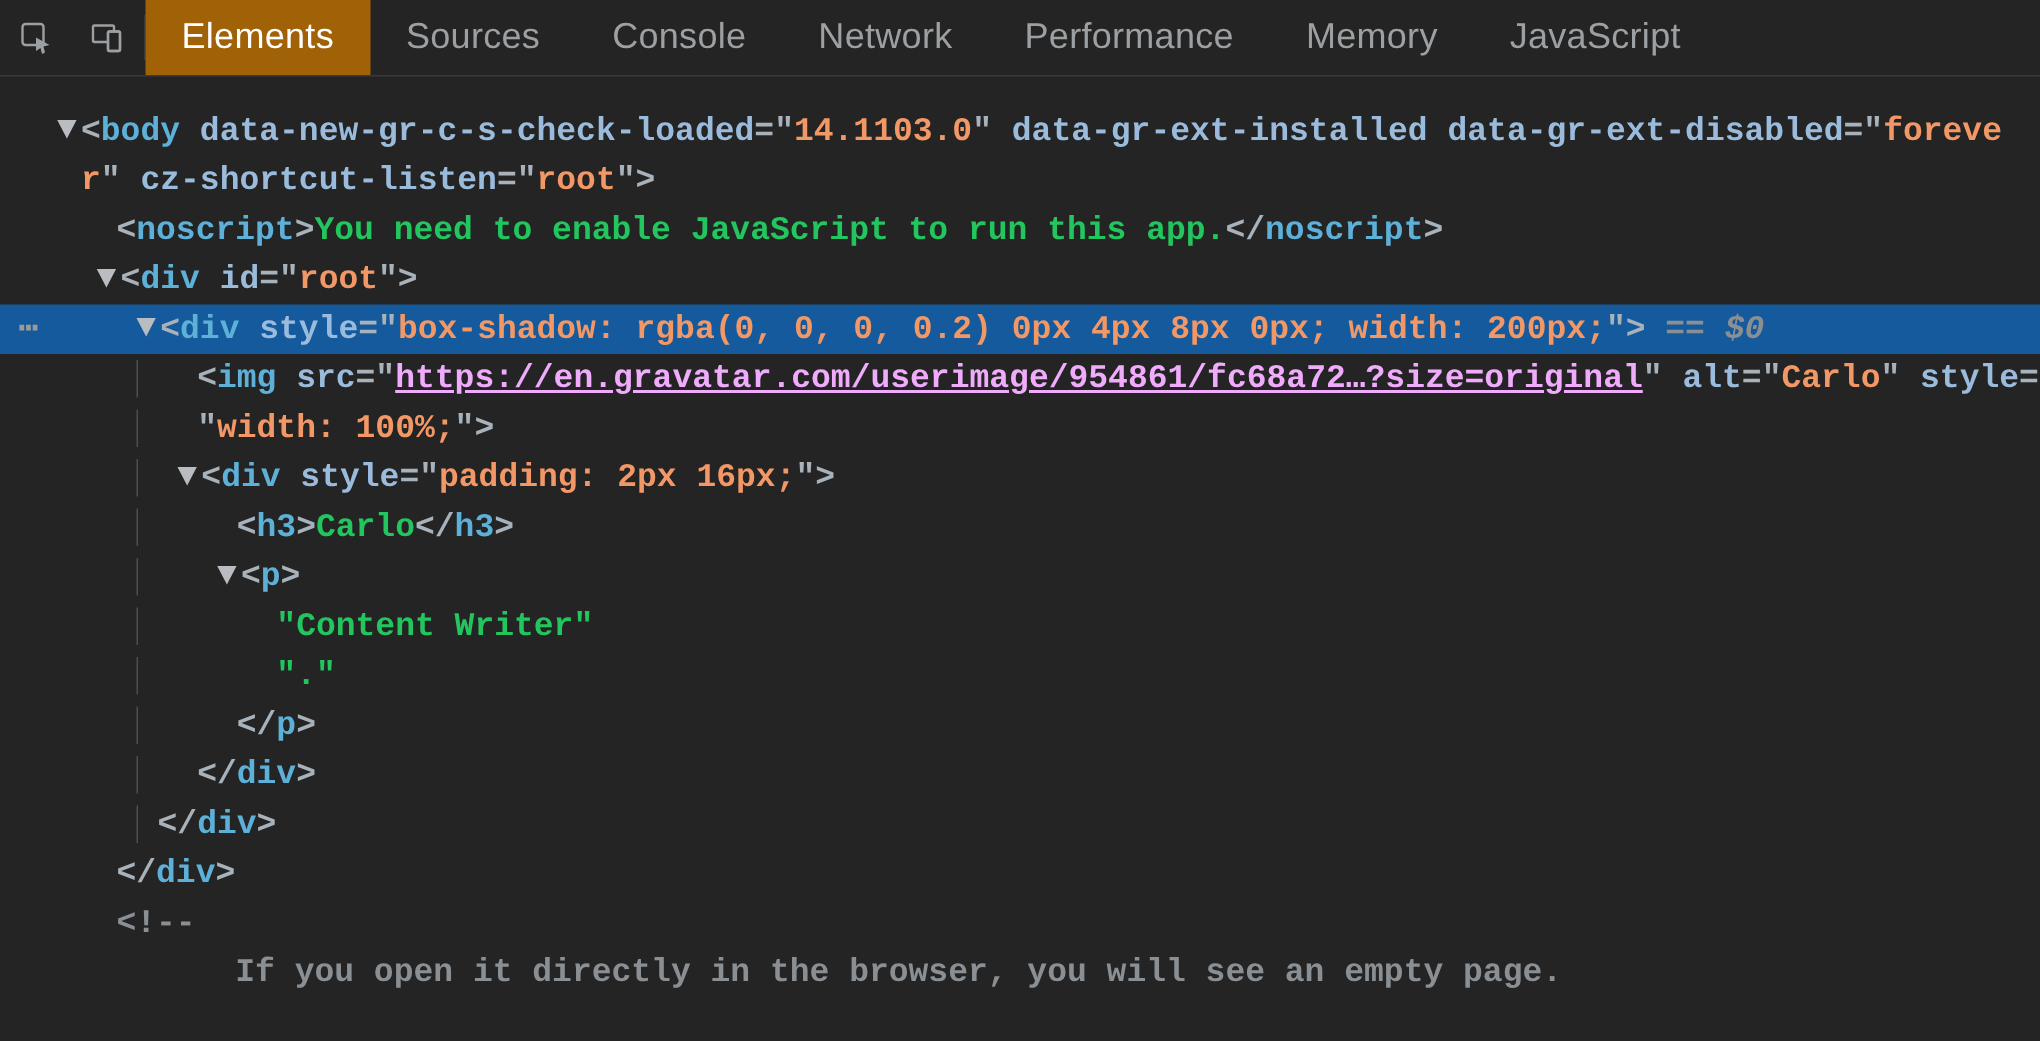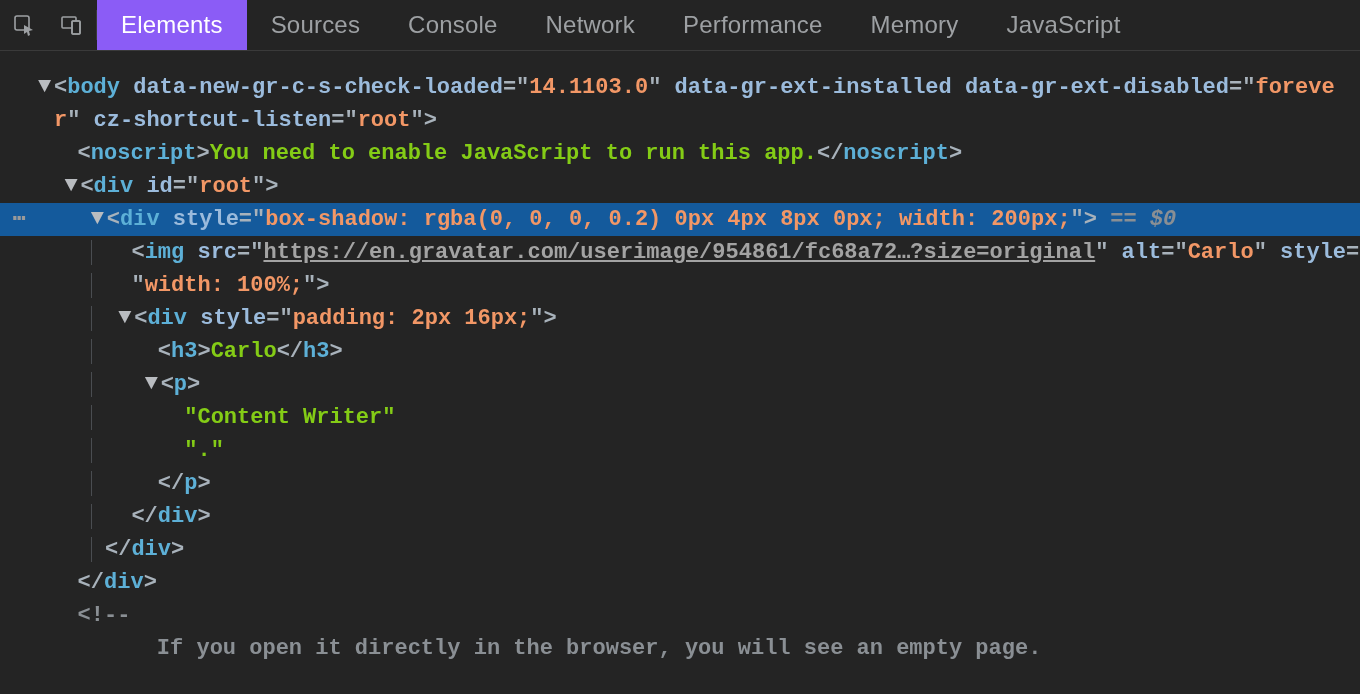--- a/index.html
+++ b/index.html
@@ -2,35 +2,35 @@
 <html><head>
 <meta charset="utf-8">
 <style>
   html,body{margin:0;padding:0;width:1360px;height:694px;background:#242424;font-family:Menlo,Consolas,"Liberation Mono",monospace;color:#cfd2d4;overflow:hidden;}
   
   .tabbar{height:50px;display:flex;align-items:stretch;border-bottom:1px solid #3a3a3a;background:#242424;}
   .icon-slot{width:48px;display:flex;align-items:center;justify-content:center;}
   .icon-slot svg{stroke:#9da0a3;fill:none;stroke-width:1.6;}
   .vsep{width:1px;background:#3a3a3a;margin:10px 0;}
   .tab{display:flex;align-items:center;padding:0 24px;color:#9da0a3;font-family:"Helvetica Neue",Arial,sans-serif;font-size:24px;letter-spacing:.2px;cursor:pointer;}
-  .tab.active{background:#8b5cf6;color:#fff;}
+  .tab.active{background:#a16207;color:#fff;}
   
   .tree{font-size:22px;line-height:33px;padding-top:20px;}
   .row{white-space:pre;display:flex;align-items:flex-start;font-weight:bold;}
   .row.sel{background:#145a9c;}
   .gutter{width:38px;flex:0 0 38px;display:flex;align-items:center;justify-content:center;color:#9a9a9a;}
   .content{flex:1;white-space:pre-wrap;word-break:break-all;}
   .tw{display:inline-block;width:16px;color:#b9bcc0;transform:translateY(-1px);}
   
   .c-punc{color:#a8b2bb;}
   .c-tag{color:#5db0d7;}
   .c-attr{color:#9bbbdc;}
   .c-str{color:#f29766;}
-  .c-url{color:#a3a3a3;text-decoration:underline;}
-  .c-text{color:#84cc16;}
+  .c-url{color:#f0abfc;text-decoration:underline;}
+  .c-text{color:#22c55e;}
   .c-comment{color:#8a8f94;}
   .c-eq{color:#8a8f94;}
   .c-dollar{color:#8a8f94;font-style:italic;}
   .lt{color:#a8b2bb;}
   .guide{border-left:1px solid #4a4d51;}
 </style>
 </head>
 <body>
 
 <div class="tabbar">

